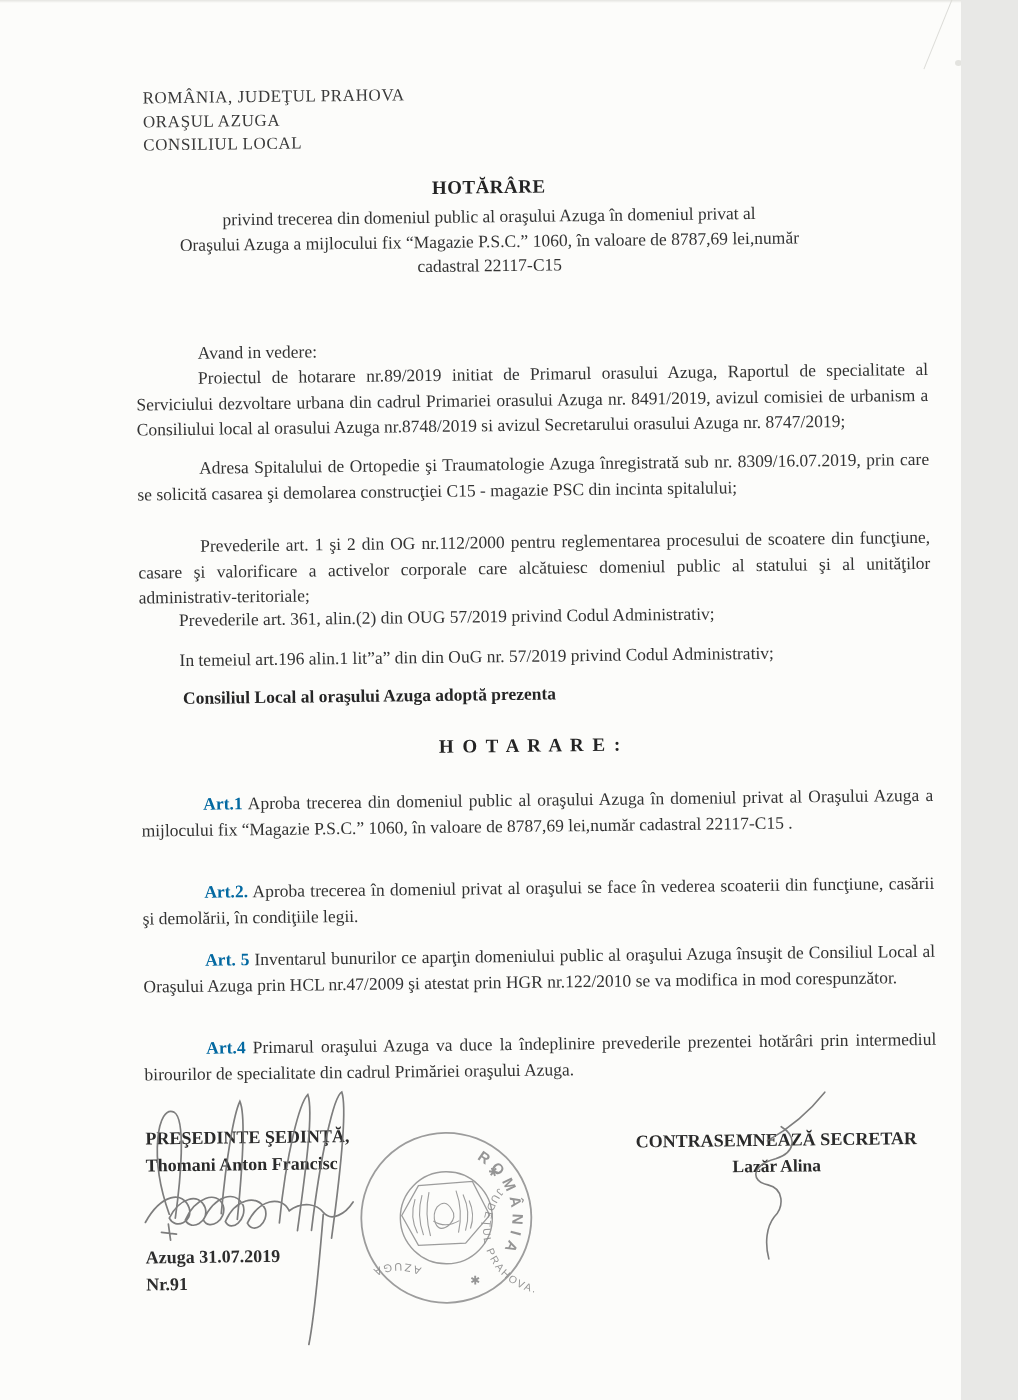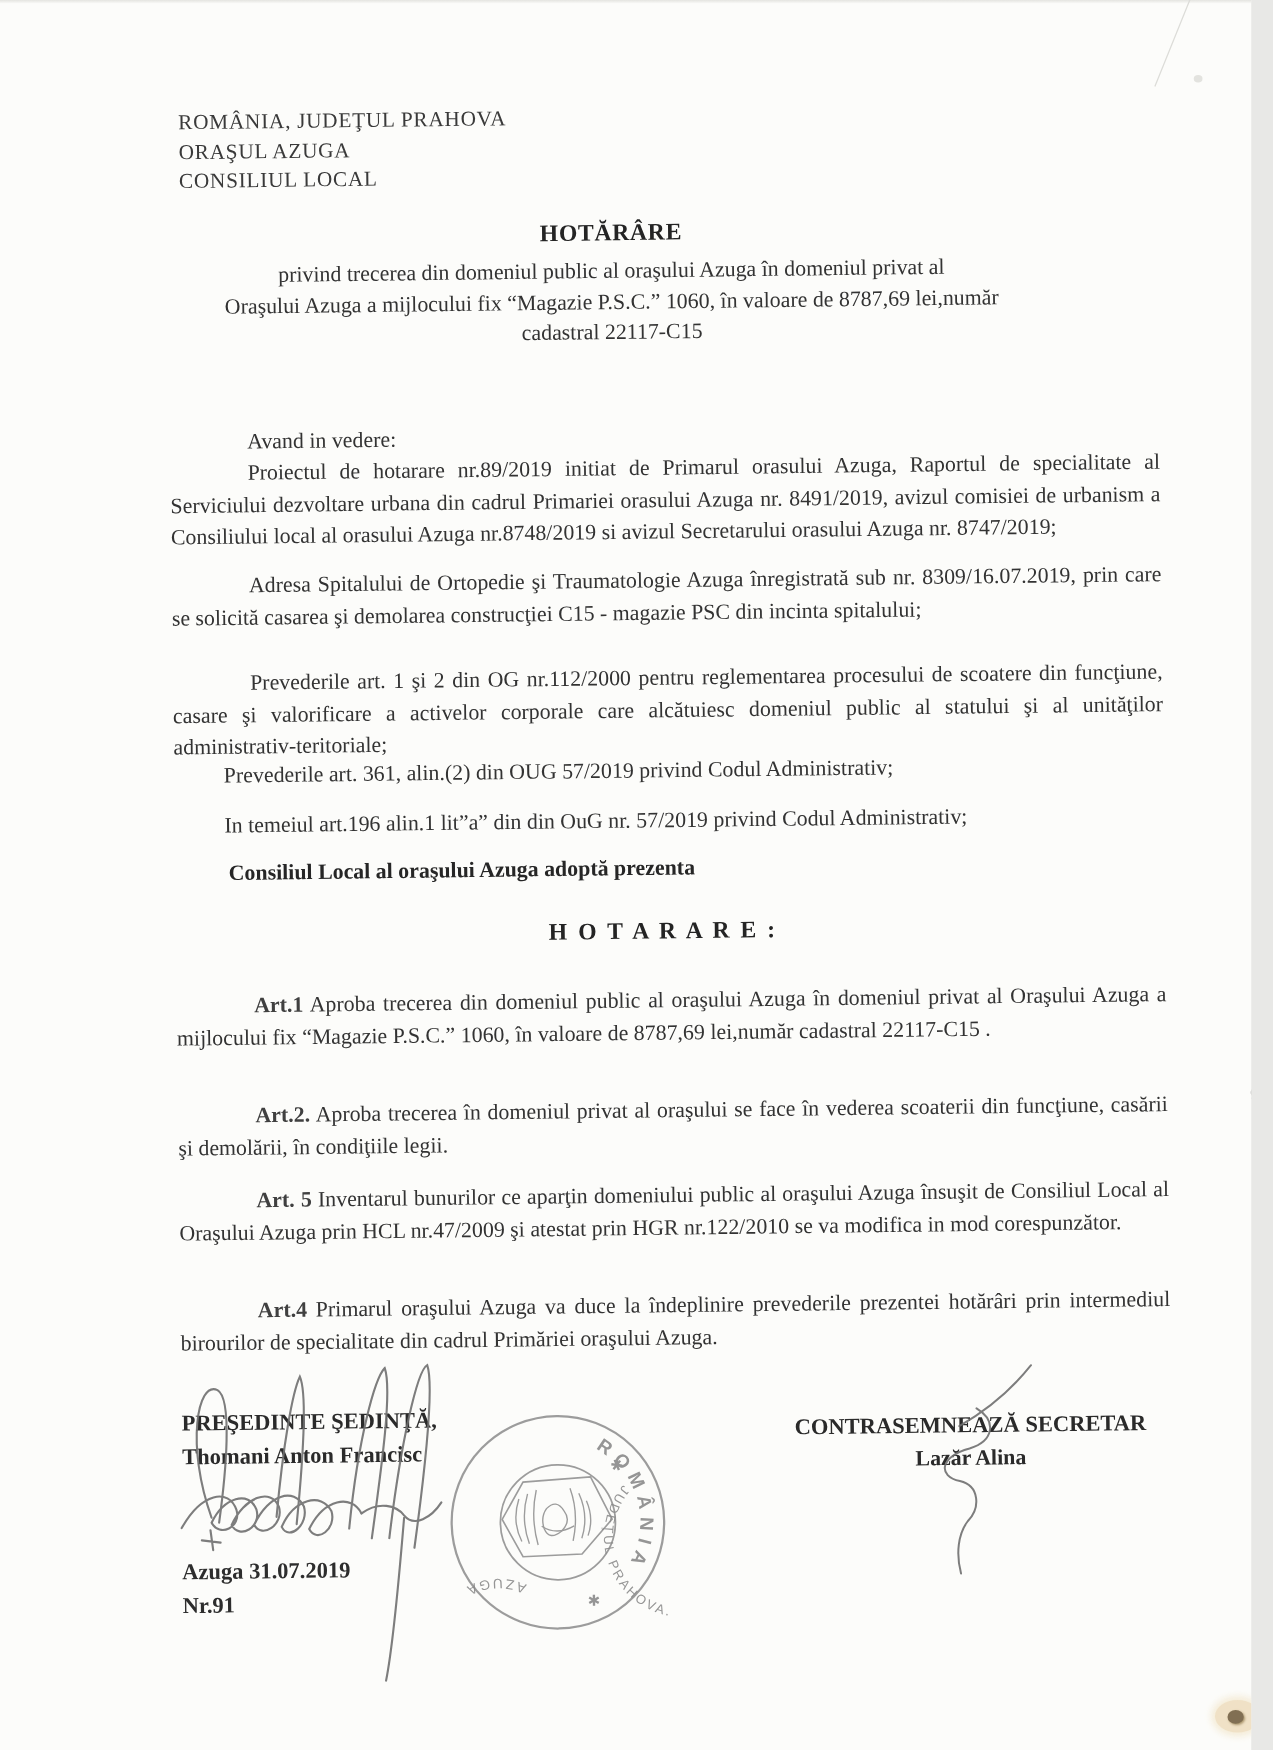--- a/index.html
+++ b/index.html
@@ -3,39 +3,38 @@
 <meta charset="utf-8">
 <style>
   html,body{margin:0;padding:0;background:#e8e8e6;}
   .page{
     position:relative;
     width:961px;height:1400px;
     background:#fcfcfa;
     overflow:hidden;
     font-family:"Liberation Serif","DejaVu Serif",serif;
     color:#2e2e2e;
-    padding-left:40px;
   }
   .content{
     position:absolute;left:0;top:0;width:1018px;height:1400px;
     transform:rotate(-0.7deg);
     transform-origin:509px 700px;
   }
   .blk{position:absolute;}
   .hdr{left:150px;top:82px;font-size:17px;line-height:23.5px;letter-spacing:0.6px;color:#3a3a3a;}
   .title-wrap{left:55px;top:176px;width:880px;text-align:center;}
   .doc-title{font-weight:bold;font-size:19px;letter-spacing:0.5px;color:#242424;}
   .subtitle{left:55px;top:204px;width:880px;text-align:center;font-size:17.5px;line-height:24.5px;color:#333;}
   .para{width:792px;left:140px;font-size:17.5px;line-height:25.5px;text-align:justify;color:#333;}
   .indent60{text-indent:62px;}
   .indent40{text-indent:40px;}
   .oneline{text-align:left;}
   .adoption{left:183px;top:684px;font-size:17.5px;font-weight:bold;color:#262626;}
   .decision{left:140px;top:735px;width:780px;text-align:center;font-weight:bold;font-size:19px;letter-spacing:2px;color:#242424;}
-  .article b{color:#404040;}
+  .article b{color:#0369a1;}
   .sig-left{left:140px;top:1121px;font-size:18px;font-weight:bold;color:#2a2a2a;line-height:27px;}
   .sig-right{left:615px;top:1130px;width:312px;text-align:center;font-size:18px;font-weight:bold;color:#2a2a2a;line-height:26px;}
   .sig-right .name{font-size:17.5px;}
   .footer{left:139px;top:1240px;font-size:18px;font-weight:bold;color:#2d2d2d;line-height:27px;}
   svg.ink{position:absolute;pointer-events:none;}
   .scratch{position:absolute;left:938px;top:-6px;width:1px;height:78px;background:#dcdcd8;transform:rotate(22deg);}
   .dot-smudge{position:absolute;left:955px;top:60px;width:7px;height:6px;border-radius:50%;background:#e3e3df;}
   .edge-mark{position:absolute;left:1000px;top:866px;font-size:12px;color:#b9b9b5;font-family:"DejaVu Sans",sans-serif;transform:rotate(14deg);}
   .smudge-br-outer{position:absolute;left:972px;top:1360px;width:36px;height:26px;border-radius:50%;background:#ecd9b4;opacity:.75;box-shadow:0 0 6px 3px #f2e6cb;}
   .smudge-br-inner{position:absolute;left:982px;top:1368px;width:13px;height:11px;border-radius:50%;background:#6e5c40;opacity:.85;box-shadow:1px 1px 2px #9a8458;}

